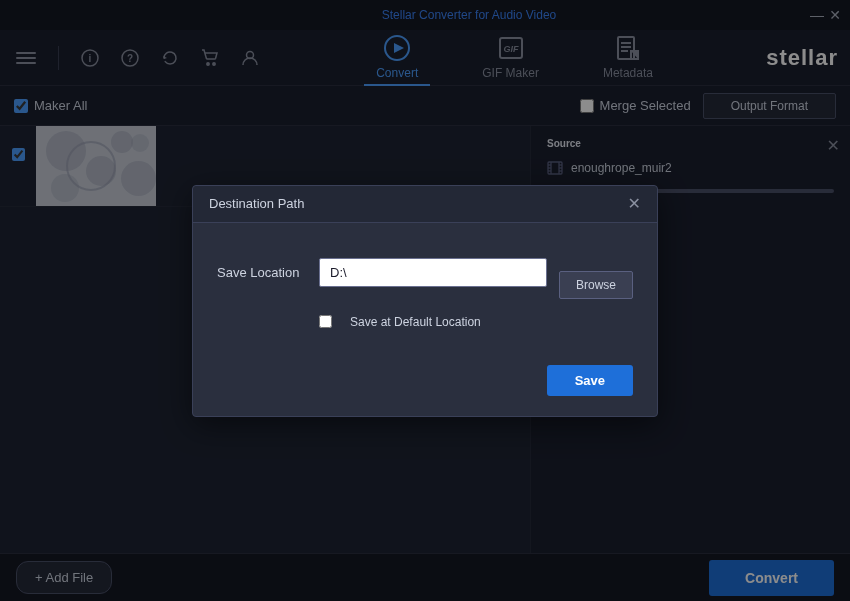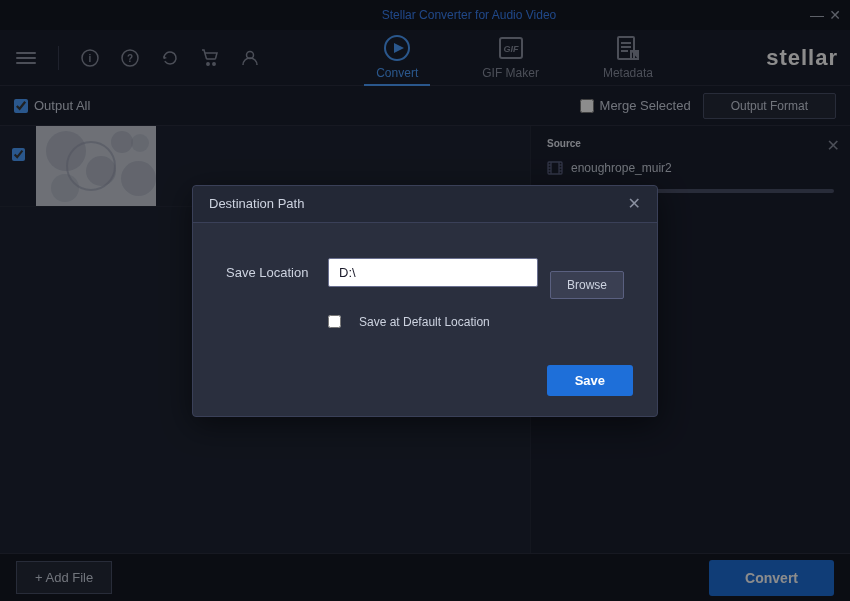--- a/index.html
+++ b/index.html
@@ -282,21 +282,21 @@
       justify-content: space-between;
       padding: 0 16px;
     }
     .btn-add-file {
       background: #252a3a;
       border: 1px solid #4a5068;
       color: #cdd3e0;
       padding: 8px 18px;
       font-size: 13px;
       cursor: pointer;
-      border-radius: 0;
+      border-radius: 12px;
       display: flex;
       align-items: center;
       gap: 6px;
     }
     .btn-convert {
       background: #1e6fd9;
       border: none;
       color: #fff;
       padding: 10px 36px;
       font-size: 14px;
@@ -341,21 +341,21 @@
     }
     .modal-close {
       background: transparent;
       border: none;
       color: #8a90a0;
       cursor: pointer;
       font-size: 16px;
       line-height: 1;
     }
     .modal-body {
-      padding: 24px 33px 16px;
+      padding: 24px 24px 16px;
     }
     .modal-field-row {
       display: flex;
       align-items: center;
       gap: 12px;
       margin-bottom: 16px;
     }
     .modal-field-label {
       font-size: 13px;
       color: #cdd3e0;
@@ -509,21 +509,21 @@
 
   <div class="stellar-logo">
     <span>stel</span><span class="highlight">lar</span>
   </div>
 </div>
 
 <div class="action-bar">
   <div class="action-bar-left">
     <label class="checkbox-label">
       <input type="checkbox" checked="" style="">
-      <span>Output All</span>
+      <span>Maker All</span>
     </label>
   </div>
   <div class="action-bar-right">
     <label class="checkbox-label">
       <input type="checkbox" style="">
       <span>Merge Selected</span>
     </label>
     <button class="btn-outline">Output Format</button>
   </div>
 </div>

